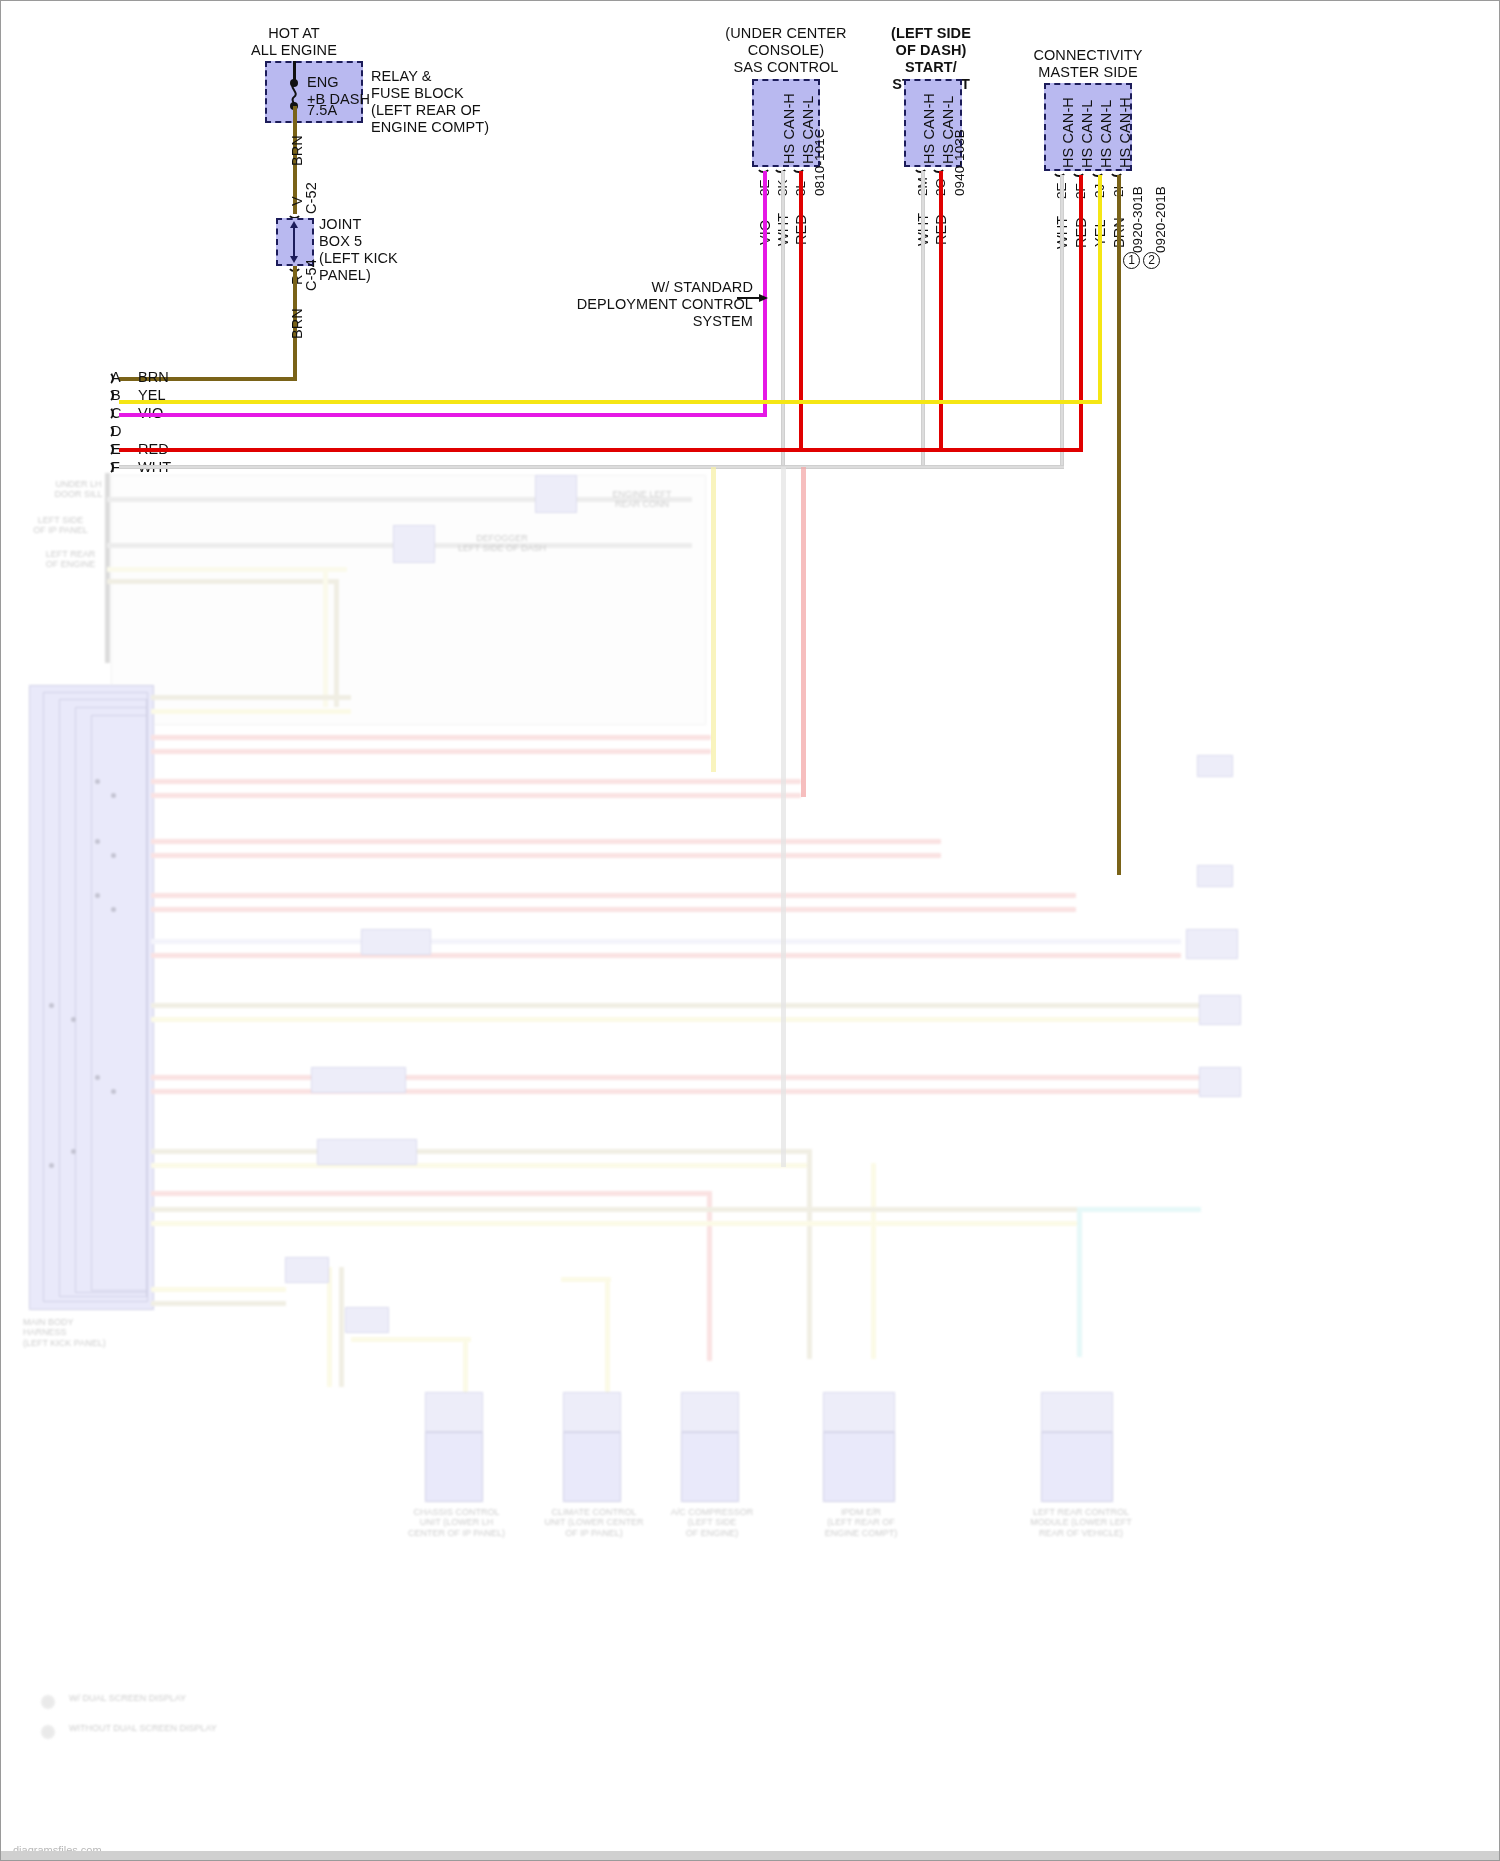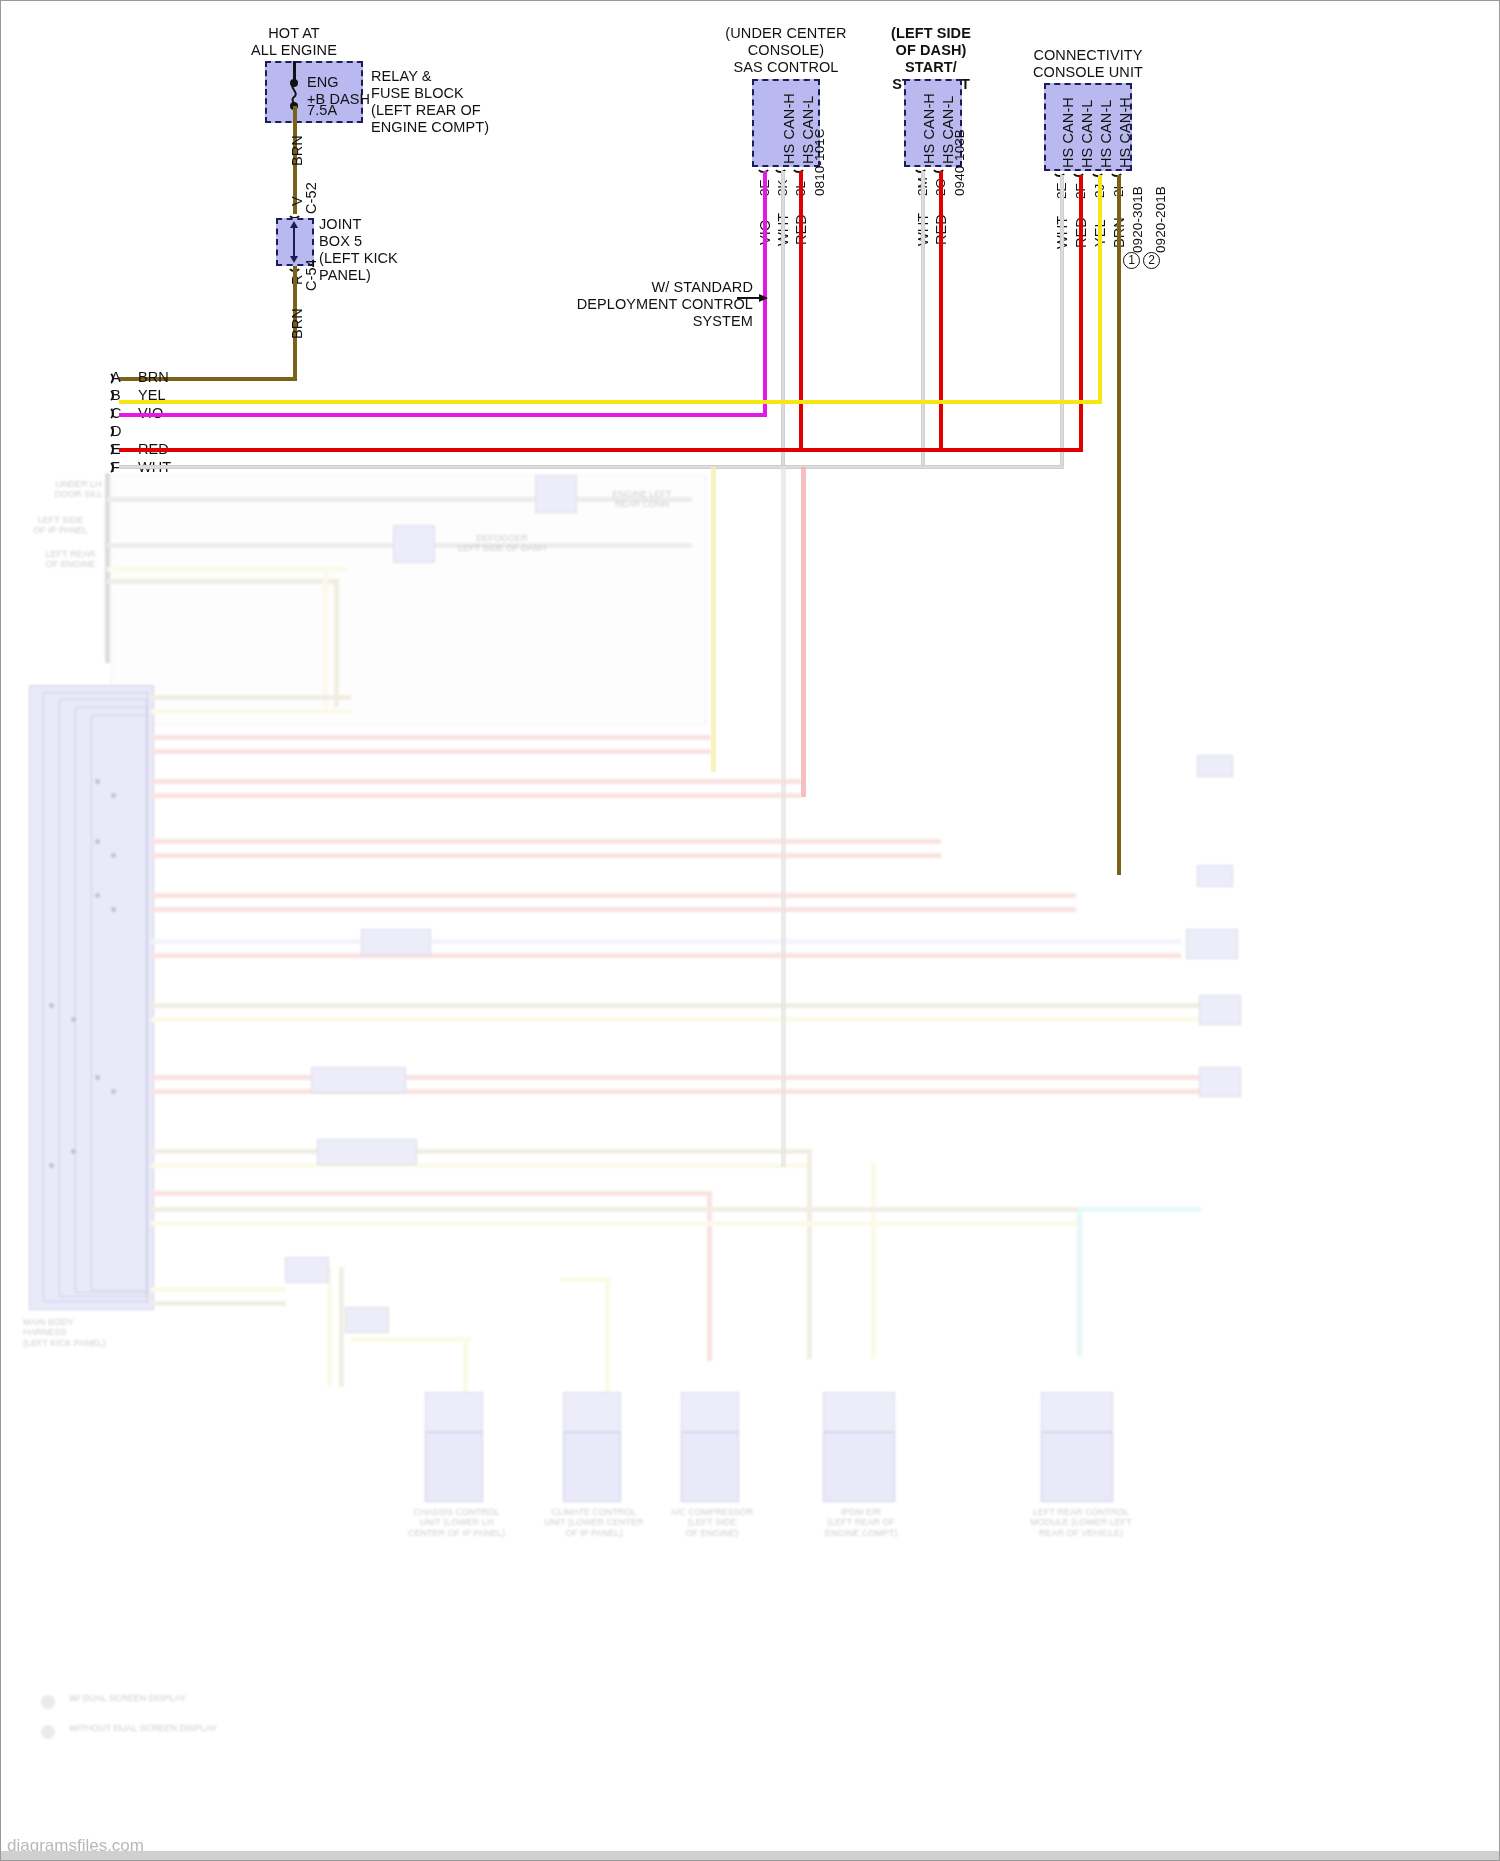--- a/index.html
+++ b/index.html
@@ -117,22 +117,22 @@
   .gpanel {
     position: absolute;
     border: 1px solid #d8d8d8;
     background: #fbfbfb;
   }
   .gstrip { position: absolute; height: 5px; }
   .gvstrip { position: absolute; width: 5px; }
   .gdot { position: absolute; width:5px; height:5px; background:#3a3a6a; border-radius:50%; }
   .watermark {
     position: absolute;
-    left: 6px; bottom: 4px;
-    font-size: 17px;
+    left: 12px; bottom: 4px;
+    font-size: 11px;
     color: #b8b8b8;
     text-align: center;
   }
   .bottombar {
     position:absolute; left:0; bottom:0; width:1500px; height:9px;
     background:#d0d0d0;
   }
 </style>
 </head>
 <body>
@@ -383,21 +383,21 @@
   <div class="vlbl sm" style="left:932px; top:195px;">2O</div>
   <div class="vlbl sm" style="left:951px; top:195px;">0940-103B</div>
 
   <div class="vlbl" style="left:914px; top:245px;">WHT</div>
   <div class="vlbl" style="left:932px; top:244px;">RED</div>
 
   <div class="w wv" style="left:920px; top:170px; width:4px; height:294px; background:#dcdcdc; border-left:1px solid #cfcfcf; border-right:1px solid #cfcfcf;"></div>
   <div class="w wv" style="left:938px; top:170px; width:4px; height:277px; background:#e00000;"></div>
 
   <div class="lbl c" style="left:1087px; top:46px;">CONNECTIVITY
-CONSOLE UNIT</div>
+MASTER SIDE</div>
   <div class="module" style="left:1043px; top:82px; width:88px; height:88px;"></div>
 
   <div class="vlbl" style="left:1059px; top:167px;">HS CAN-H</div>
   <div class="vlbl" style="left:1078px; top:167px;">HS CAN-L</div>
   <div class="vlbl" style="left:1097px; top:167px;">HS CAN-L</div>
   <div class="vlbl" style="left:1116px; top:167px;">HS CAN-H</div>
 
   <div class="arcd" style="left:1051px; top:167px;"></div>
   <div class="arcd" style="left:1070px; top:167px;"></div>
   <div class="arcd" style="left:1089px; top:167px;"></div>

